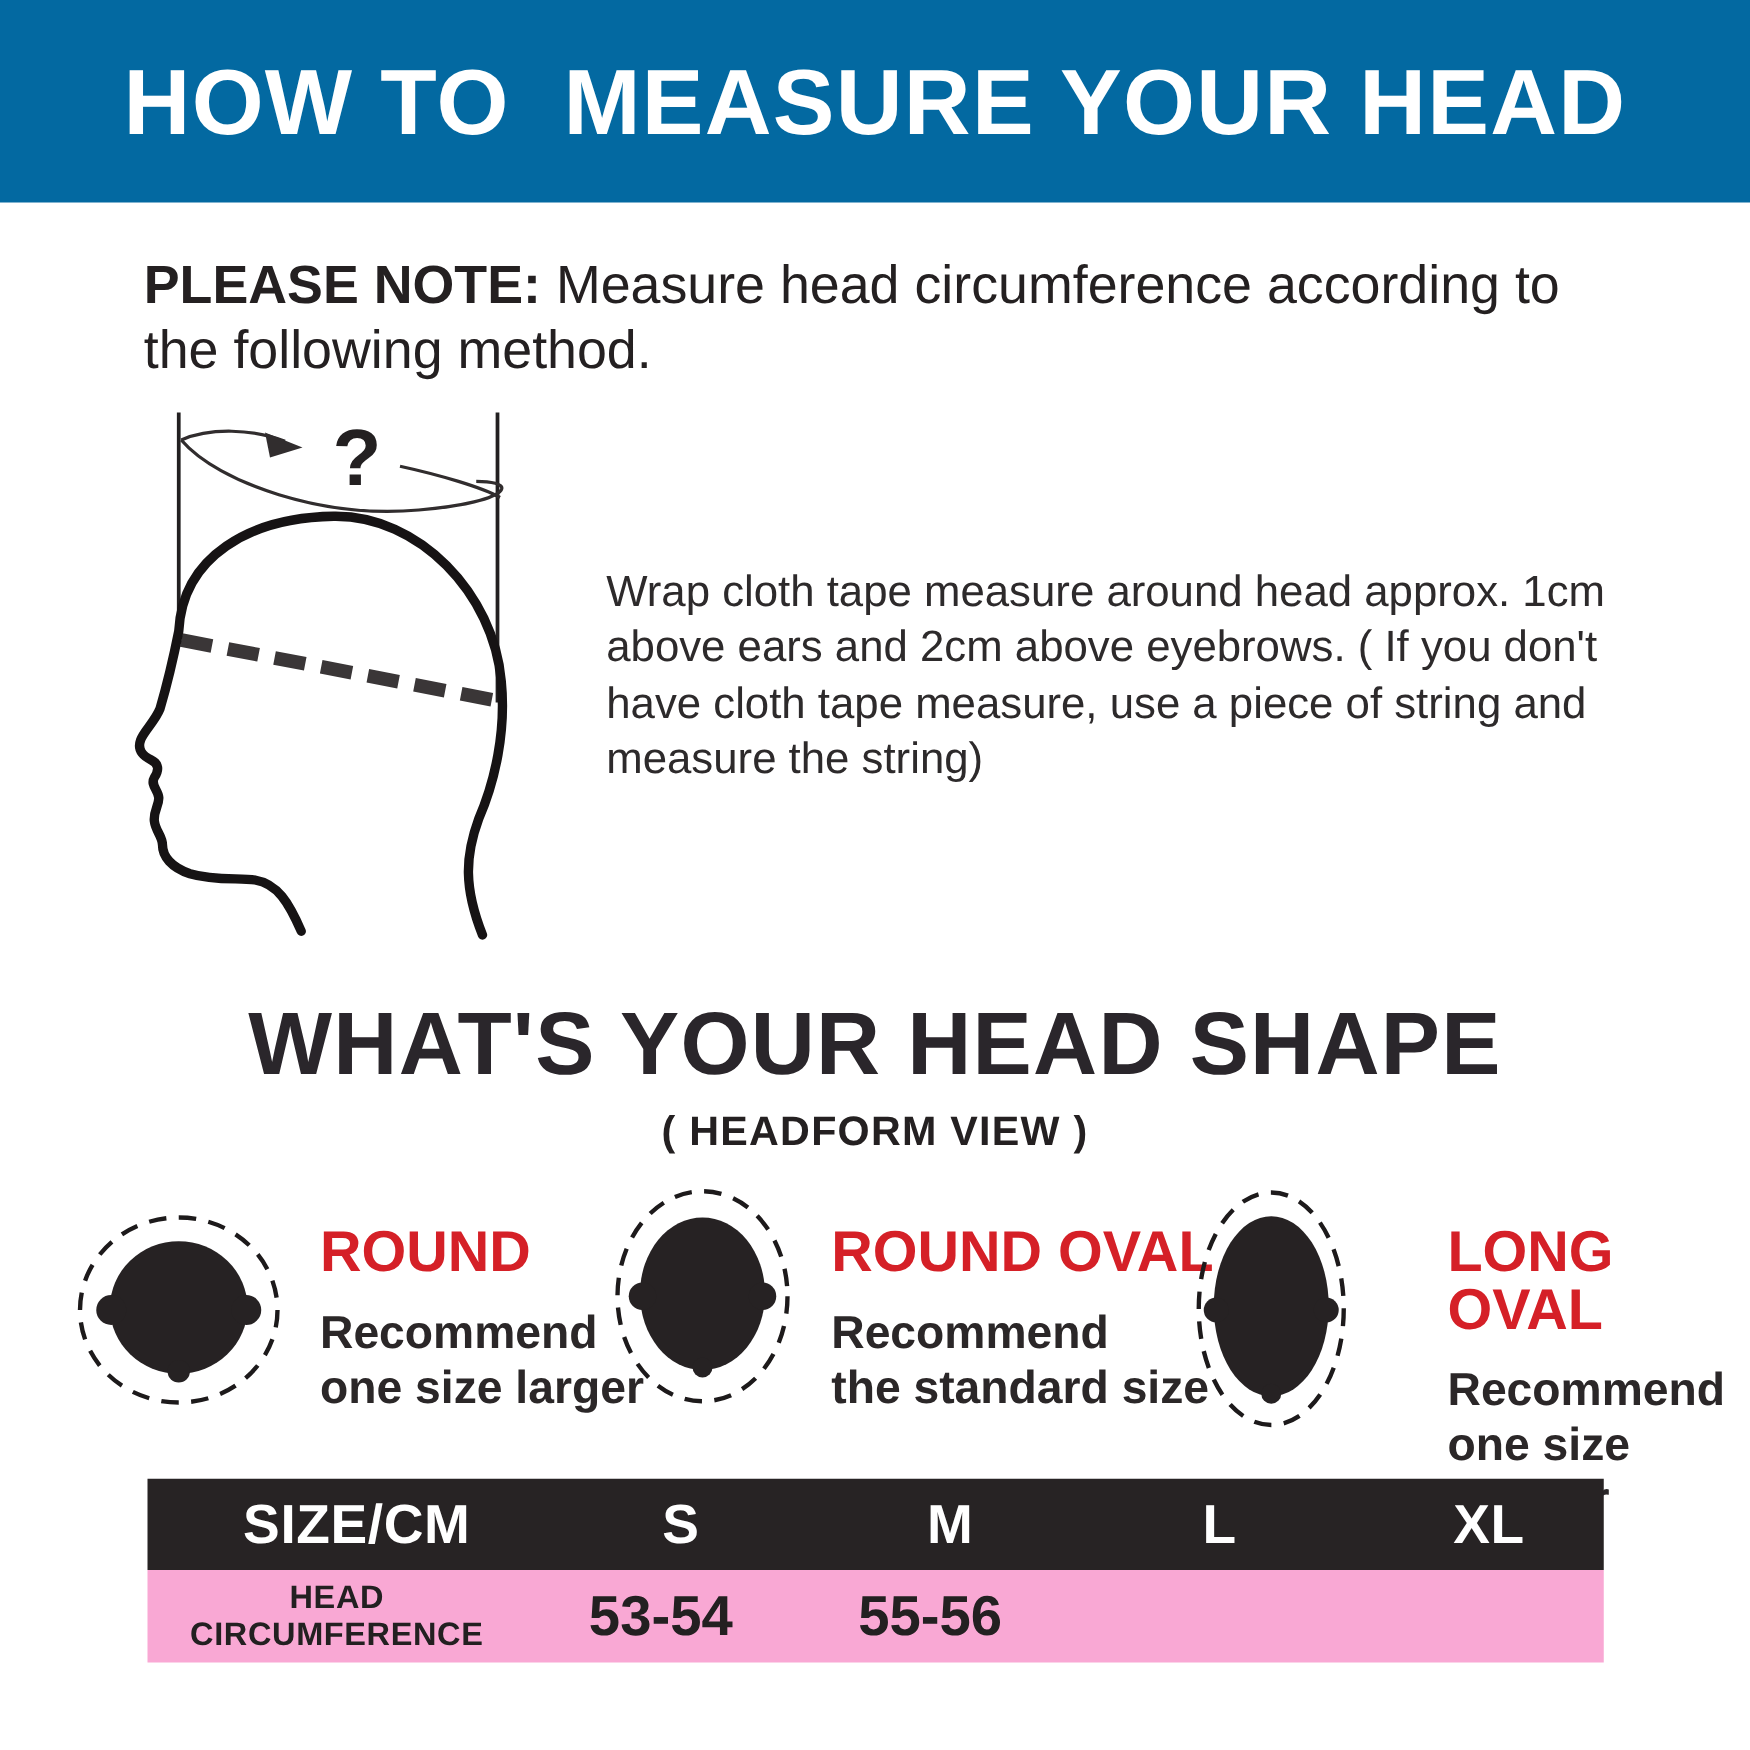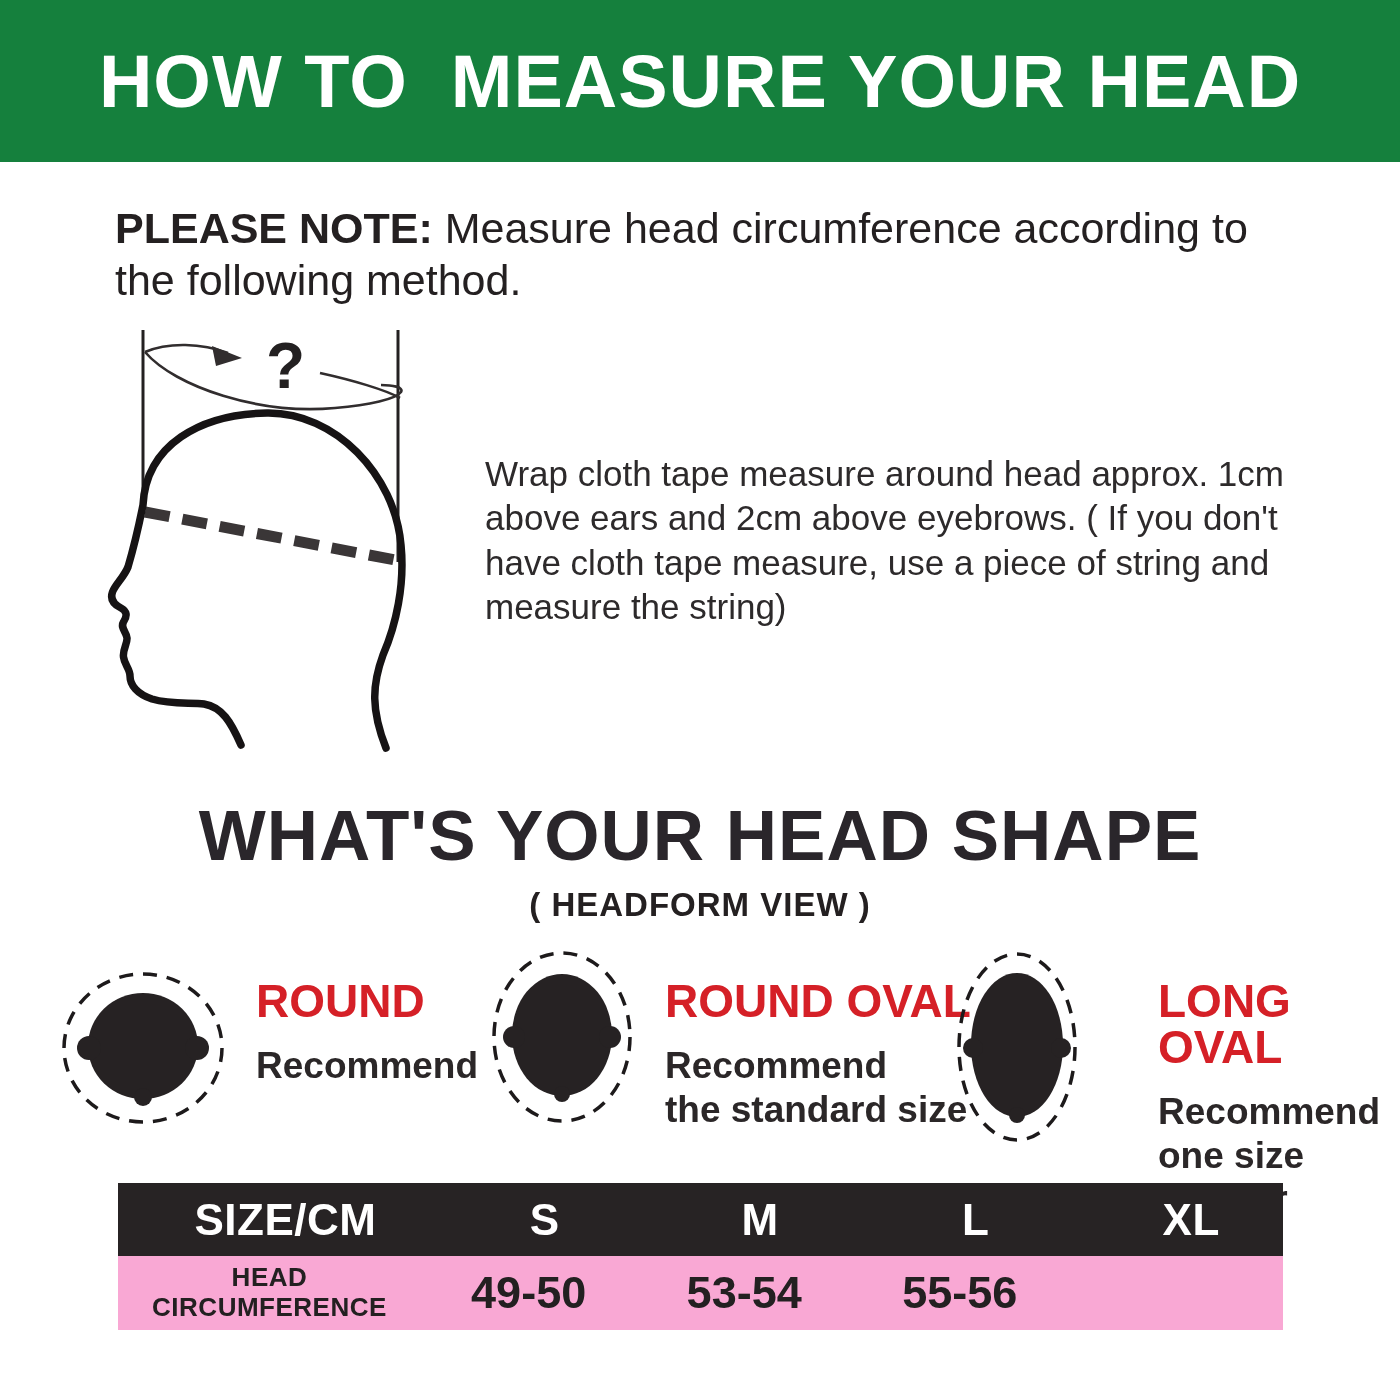--- a/index.html
+++ b/index.html
@@ -2,21 +2,21 @@
 <html><head>
 <meta charset="utf-8">
 <style>
   * { margin: 0; padding: 0; box-sizing: border-box; }
   html, body { width: 1400px; height: 1400px; background: #ffffff; overflow: hidden; }
   body { font-family: "Liberation Sans", sans-serif; color: #2a2627; position: relative; }
 
   
   .banner {
     position: absolute; left: 0; top: 0; width: 1400px; height: 162px;
-    background: #15803d; display: flex; align-items: center; justify-content: center;
+    background: #0369a1; display: flex; align-items: center; justify-content: center;
   }
   .banner h1 {
     color: #ffffff; font-size: 74px; font-weight: 800; letter-spacing: 1px;
     white-space: pre; 
   }
 
   
   .note {
     position: absolute; left: 115px; top: 202px; width: 1215px;
     font-size: 43px; line-height: 1.22; color: #242021;
@@ -132,20 +132,21 @@
           <circle cx="31" cy="78" r="12"></circle>
             <circle cx="139" cy="78" r="12"></circle>
           <circle cx="85" cy="127" r="9"></circle>
         </g>
       </svg>
     </div>
     <div class="shape-text">
       <div class="shape-label">ROUND</div>
       <div class="shape-desc">
         <div>Recommend</div>
+        <div>one size larger</div>
       </div>
     </div>
   </div>
 
   <div class="shape-item" id="shape-1">
     <div class="icon-wrap">
       <svg width="150" height="178" viewBox="0 0 150 178">
         <ellipse cx="75" cy="89" rx="68" ry="84" fill="none" stroke="#1d1a1b" stroke-width="3.5" stroke-dasharray="14 10"></ellipse>
         <g fill="#262223">
           <ellipse cx="75" cy="87" rx="50" ry="61"></ellipse>
@@ -190,17 +191,16 @@
   <div class="t-row t-head">
     <div class="t-cell c0">SIZE/CM</div>
     <div class="t-cell c1">S</div>
     <div class="t-cell c2">M</div>
     <div class="t-cell c3">L</div>
     <div class="t-cell c4">XL</div>
   </div>
   <div class="t-row t-body">
     <div class="t-cell c0 row-label preline">HEAD
 CIRCUMFERENCE</div>
-    <div class="t-cell c1 t-val">49-50</div>
     <div class="t-cell c3 t-val">53-54</div>
     <div class="t-cell c4 t-val">55-56</div>
   </div>
 </div>
 
 </body></html>

